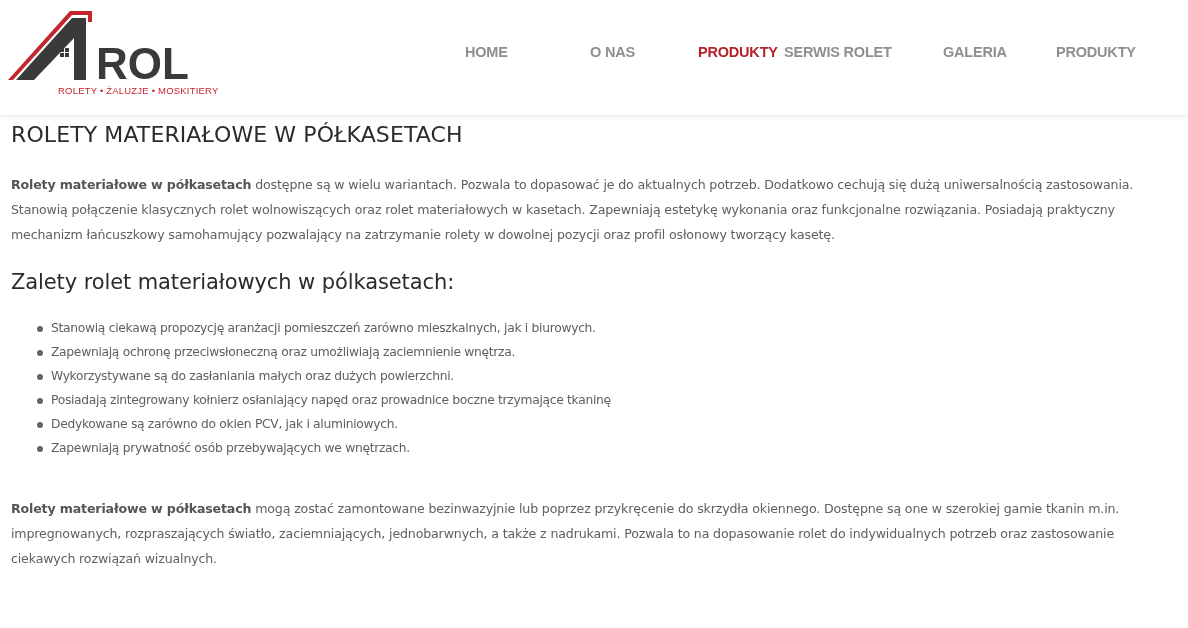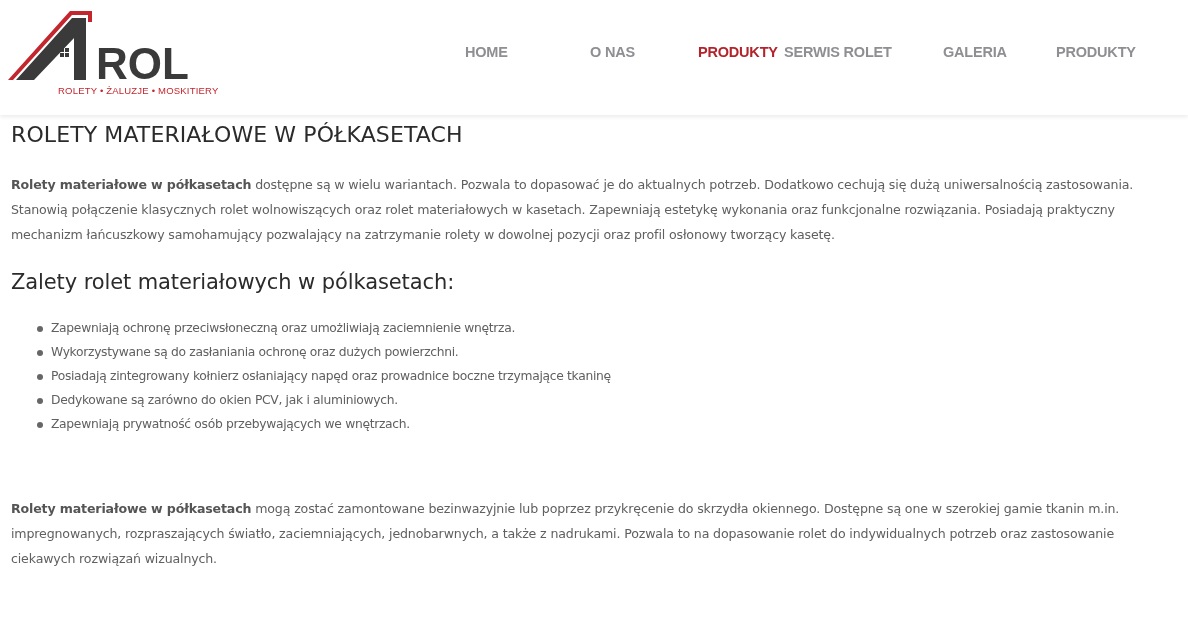--- a/index.html
+++ b/index.html
@@ -98,22 +98,23 @@
 <main class="content">
   <h1 class="page-title">ROLETY MATERIAŁOWE W PÓŁKASETACH</h1>
 
   <p class="para p1">
     <b>Rolety materiałowe w półkasetach</b><span> dostępne są w wielu wariantach. Pozwala to dopasować je do aktualnych potrzeb. Dodatkowo cechują się dużą uniwersalnością zastosowania. Stanowią połączenie klasycznych  rolet wolnowiszących oraz rolet materiałowych w kasetach. Zapewniają estetykę wykonania oraz funkcjonalne rozwiązania. Posiadają praktyczny mechanizm łańcuszkowy samohamujący pozwalający na zatrzymanie rolety w dowolnej pozycji oraz profil osłonowy tworzący kasetę.</span>
   </p>
 
   <h2 class="subtitle">Zalety rolet materiałowych w pólkasetach:</h2>
 
   <ul class="list">
+    <li><span class="bullet"></span><span>Stanowią ciekawą propozycję aranżacji pomieszczeń zarówno mieszkalnych, jak i biurowych.</span></li>
     <li><span class="bullet"></span><span>Zapewniają ochronę przeciwsłoneczną oraz umożliwiają zaciemnienie wnętrza.</span></li>
-    <li><span class="bullet"></span><span>Wykorzystywane są do zasłaniania ochronę oraz  dużych powierzchni.</span></li>
+    <li><span class="bullet"></span><span>Wykorzystywane są do zasłaniania małych oraz  dużych powierzchni.</span></li>
     <li><span class="bullet"></span><span>Posiadają zintegrowany kołnierz osłaniający napęd oraz prowadnice boczne trzymające tkaninę</span></li>
     <li><span class="bullet"></span><span>Dedykowane są zarówno do okien PCV, jak i aluminiowych.</span></li>
     <li><span class="bullet"></span><span>Zapewniają prywatność osób przebywających we wnętrzach.</span></li>
   </ul>
 
   <p class="para p2">
     <b>Rolety materiałowe w półkasetach</b><span> mogą zostać zamontowane bezinwazyjnie lub poprzez przykręcenie do skrzydła okiennego. Dostępne są one w szerokiej gamie tkanin m.in. impregnowanych, rozpraszających światło, zaciemniających, jednobarwnych, a także z nadrukami. Pozwala to na dopasowanie rolet do indywidualnych potrzeb oraz zastosowanie ciekawych rozwiązań wizualnych.</span>
   </p>
 </main>
 

